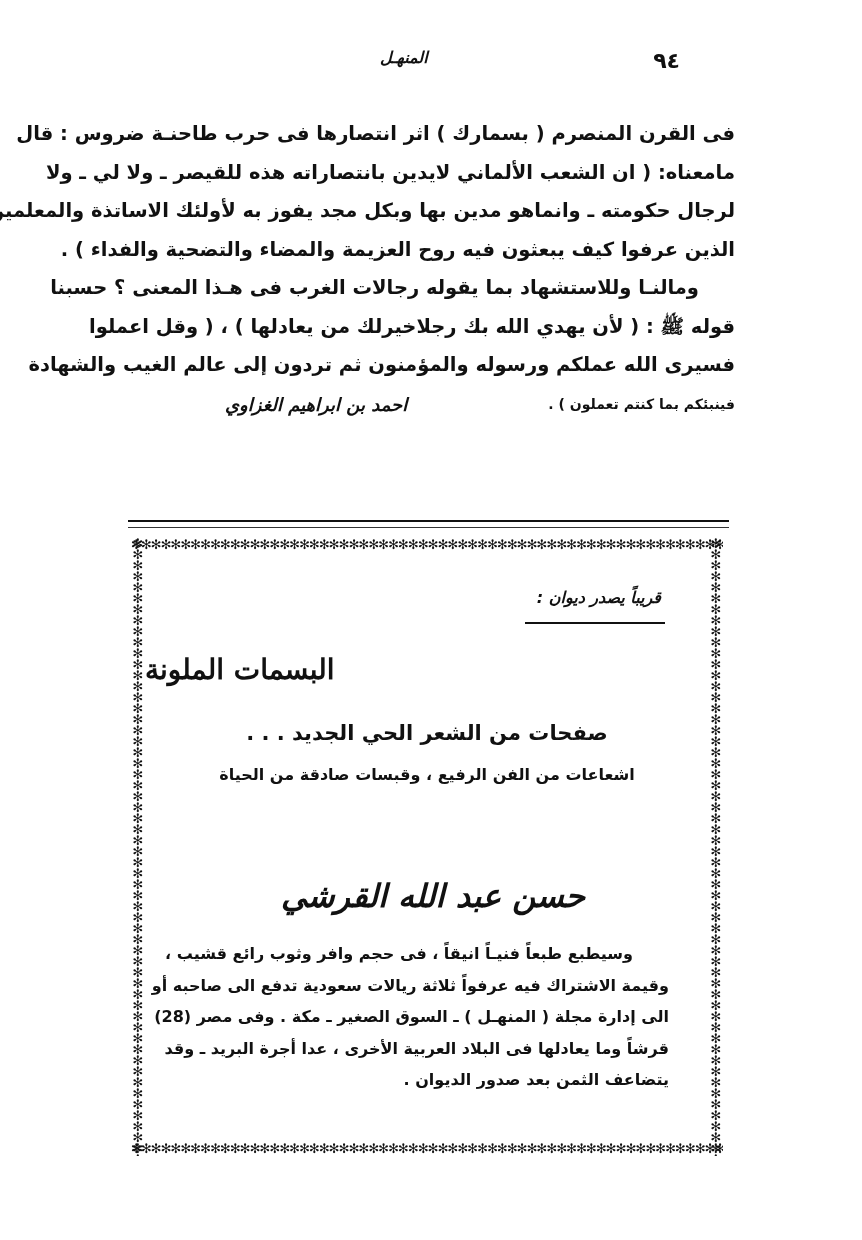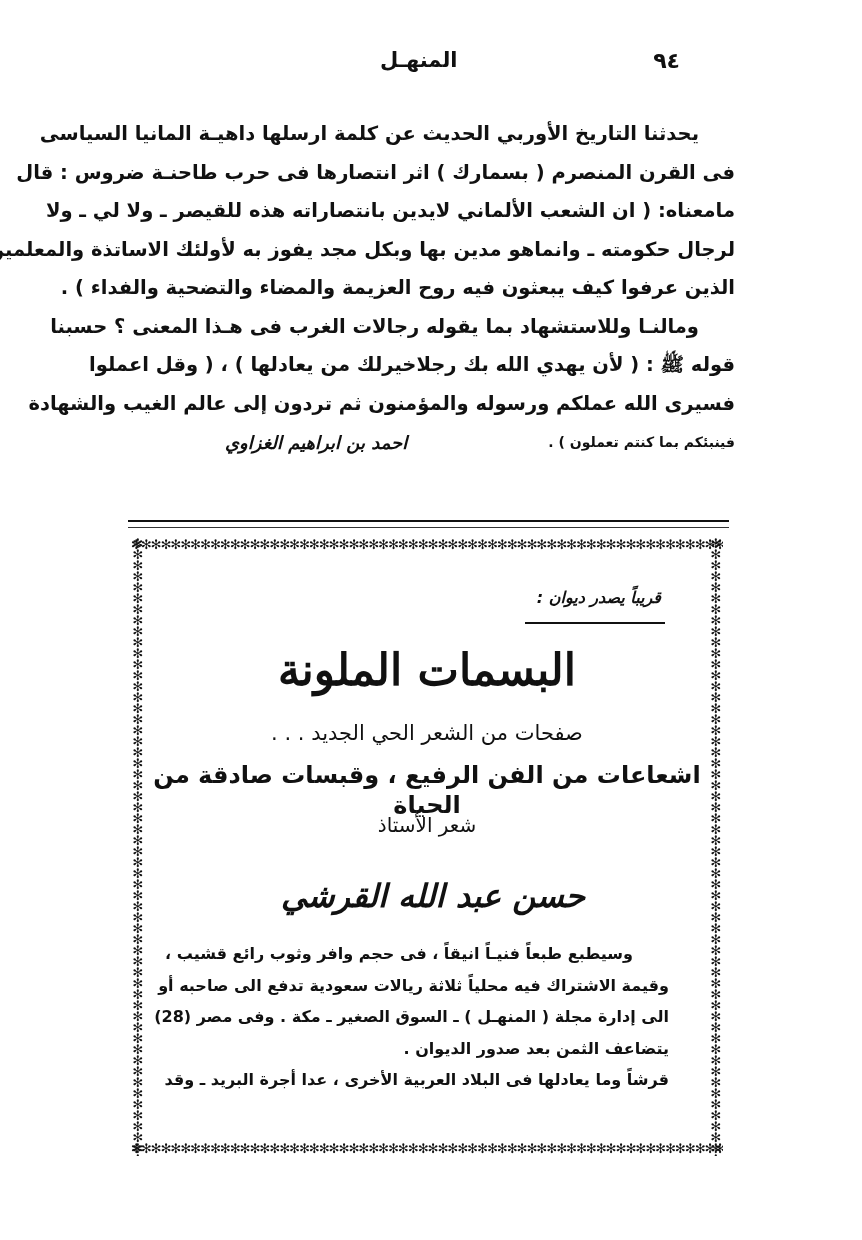--- a/index.html
+++ b/index.html
@@ -6,21 +6,21 @@
     body {
       width: 862px; height: 1240px; position: relative; overflow: hidden;
       font-family: "DejaVu Sans", sans-serif; color: #111;
     }
     .page { position: absolute; inset: 0; }
     .rtl { direction: rtl; unicode-bidi: embed; }
 
     
     .running-header { position: absolute; top: 48px; left: 380px; width: 300px; height: 36px; }
     .page-number { position: absolute; right: 0; top: 0; font-size: 22px; font-weight: bold; }
-    .journal-name { position: absolute; left: 0; top: 0; font-size: 21px; font-weight: bold; }
+    .journal-name { position: absolute; left: 0; top: 0; font-size: 16px; font-weight: bold; font-style: italic; }
 
     
     .article { position: absolute; top: 115px; left: 135px; width: 600px; }
     .article .line {
       font-size: 19.5px; font-weight: bold; line-height: 38.5px; height: 38.5px;
       text-align: justify; text-align-last: justify; white-space: nowrap; overflow: visible;
     }
     .article .line.indent { padding-right: 36px; }
     .article .line.last { text-align-last: right; }
     .signature-row { position: relative; height: 38px; }
@@ -42,45 +42,44 @@
     .frame .border-left, .frame .border-right {
       position: absolute; top: 0; width: 14px; height: 100%; overflow: hidden;
       font-size: 13px; line-height: 11px; color: #111; word-break: break-all; text-align: center;
     }
     .frame .border-left { left: 0; }
     .frame .border-right { right: 0; }
 
     .ad { position: absolute; top: 14px; left: 14px; right: 14px; bottom: 14px; }
     .ad .kicker { position: absolute; top: 36px; right: 48px; font-size: 16px; font-weight: bold; font-style: italic; }
     .ad .kicker-rule { position: absolute; top: 70px; right: 44px; width: 140px; border-top: 2px solid #111; }
-    .ad .title { position: absolute; top: 88px; left: 0; right: 0; text-align: center;
-      font-family: "DejaVu Serif", serif; font-size: 44px; font-weight: bold; line-height: 60px; }
-    .ad .subtitle { position: absolute; top: 166px; left: 0; right: 0; text-align: center; font-size: 21px; font-weight: normal; line-height: 30px; }
-    .ad .tagline { position: absolute; top: 208px; left: 0; right: 0; text-align: center; font-size: 24px; font-weight: bold; line-height: 30px; }
+    .ad .title { position: absolute; top: 88px; left: 0; right: 0; text-align: left;
+      font-family: "DejaVu Serif", serif; font-size: 28px; font-weight: bold; line-height: 60px; }
+    .ad .subtitle { position: absolute; top: 166px; left: 0; right: 0; text-align: center; font-size: 21px; font-weight: bold; line-height: 30px; }
+    .ad .tagline { position: absolute; top: 208px; left: 0; right: 0; text-align: center; font-size: 16px; font-weight: bold; line-height: 30px; }
     .ad .poet-label { position: absolute; top: 258px; left: 0; right: 0; text-align: center; font-size: 20px; line-height: 30px; }
     .ad .poet-name { position: absolute; top: 322px; left: 12px; right: 0; text-align: center;
       font-family: "DejaVu Serif", serif; font-size: 32px; font-weight: bold; font-style: italic; line-height: 44px; }
     .ad .body { position: absolute; top: 386px; left: 38px; right: 40px; }
     .ad .body .line { font-size: 16px; font-weight: bold; line-height: 31.5px; height: 31.5px;
       text-align: justify; text-align-last: justify; white-space: nowrap; }
     .ad .body .line.indent { padding-right: 36px; }
     .ad .body .line.last { text-align-last: right; }
   </style>
 </head>
 <body>
 
 <div class="page">
 
   <div class="running-header rtl">
     <span class="page-number">٩٤</span>
     <span class="journal-name">المنهـل</span>
   </div>
 
   <div class="article rtl">
-    <div class="line indent">يحدثنا التاريخ الأوربي الحديث عن كلمة ارسلها داهيـة المانيا السياسى</div>
     <div class="line">فى القرن المنصرم ( بسمارك ) اثر انتصارها فى حرب طاحنـة ضروس : قال</div>
     <div class="line">مامعناه: ( ان الشعب الألماني لايدين بانتصاراته هذه للقيصر ـ ولا لي ـ ولا</div>
     <div class="line">لرجال حكومته ـ وانماهو مدين بها وبكل مجد يفوز به لأولئك الاساتذة والمعلمين</div>
     <div class="line last">الذين عرفوا كيف يبعثون فيه روح العزيمة والمضاء والتضحية والفداء ) .</div>
     <div class="line indent">ومالنـا وللاستشهاد بما يقوله رجالات الغرب فى هـذا المعنى ؟ حسبنا</div>
     <div class="line">قوله ﷺ : ( لأن يهدي الله بك رجلاخيرلك من يعادلها ) ، ( وقل اعملوا</div>
     <div class="line">فسيرى الله عملكم ورسوله والمؤمنون ثم تردون إلى عالم الغيب والشهادة</div>
     <div class="signature-row">
       <span class="closing">فينبئكم بما كنتم تعملون ) .</span>
       <span class="author">احمد بن ابراهيم الغزاوي</span>
@@ -94,25 +93,24 @@
     <div class="border-bottom">✻✻✻✻✻✻✻✻✻✻✻✻✻✻✻✻✻✻✻✻✻✻✻✻✻✻✻✻✻✻✻✻✻✻✻✻✻✻✻✻✻✻✻✻✻✻✻✻✻✻✻✻✻✻✻✻✻✻✻✻</div>
     <div class="border-left">✻✻✻✻✻✻✻✻✻✻✻✻✻✻✻✻✻✻✻✻✻✻✻✻✻✻✻✻✻✻✻✻✻✻✻✻✻✻✻✻✻✻✻✻✻✻✻✻✻✻✻✻✻✻✻✻✻✻✻✻</div>
     <div class="border-right">✻✻✻✻✻✻✻✻✻✻✻✻✻✻✻✻✻✻✻✻✻✻✻✻✻✻✻✻✻✻✻✻✻✻✻✻✻✻✻✻✻✻✻✻✻✻✻✻✻✻✻✻✻✻✻✻✻✻✻✻</div>
 
     <div class="ad rtl">
       <div class="kicker">قريباً يصدر ديوان :</div>
       <div class="kicker-rule"></div>
       <div class="title">البسمات الملونة</div>
       <div class="subtitle">صفحات من الشعر الحي الجديد . . .</div>
       <div class="tagline">اشعاعات من الفن الرفيع ، وقبسات صادقة من الحياة</div>
-      <div class="poet-label">شعر الأستاذ</div>
       <div class="poet-name">حسن عبد الله القرشي</div>
       <div class="body">
         <div class="line indent">وسيطبع طبعاً فنيـاً انيقاً ، فى حجم وافر وثوب رائع قشيب ،</div>
-        <div class="line">وقيمة الاشتراك فيه محلياً ثلاثة ريالات سعودية تدفع الى صاحبه أو</div>
+        <div class="line">وقيمة الاشتراك فيه عرفواً ثلاثة ريالات سعودية تدفع الى صاحبه أو</div>
         <div class="line">الى إدارة مجلة ( المنهـل ) ـ السوق الصغير ـ مكة . وفى مصر (28)</div>
+        <div class="line">قرشاً وما يعادلها فى البلاد العربية الأخرى ، عدا أجرة البريد ـ وقد</div>
         <div class="line last">يتضاعف الثمن بعد صدور الديوان .</div>
-        <div class="line">قرشاً وما يعادلها فى البلاد العربية الأخرى ، عدا أجرة البريد ـ وقد</div>
       </div>
     </div>
   </div>
 
 </div>
 
 </body></html>

